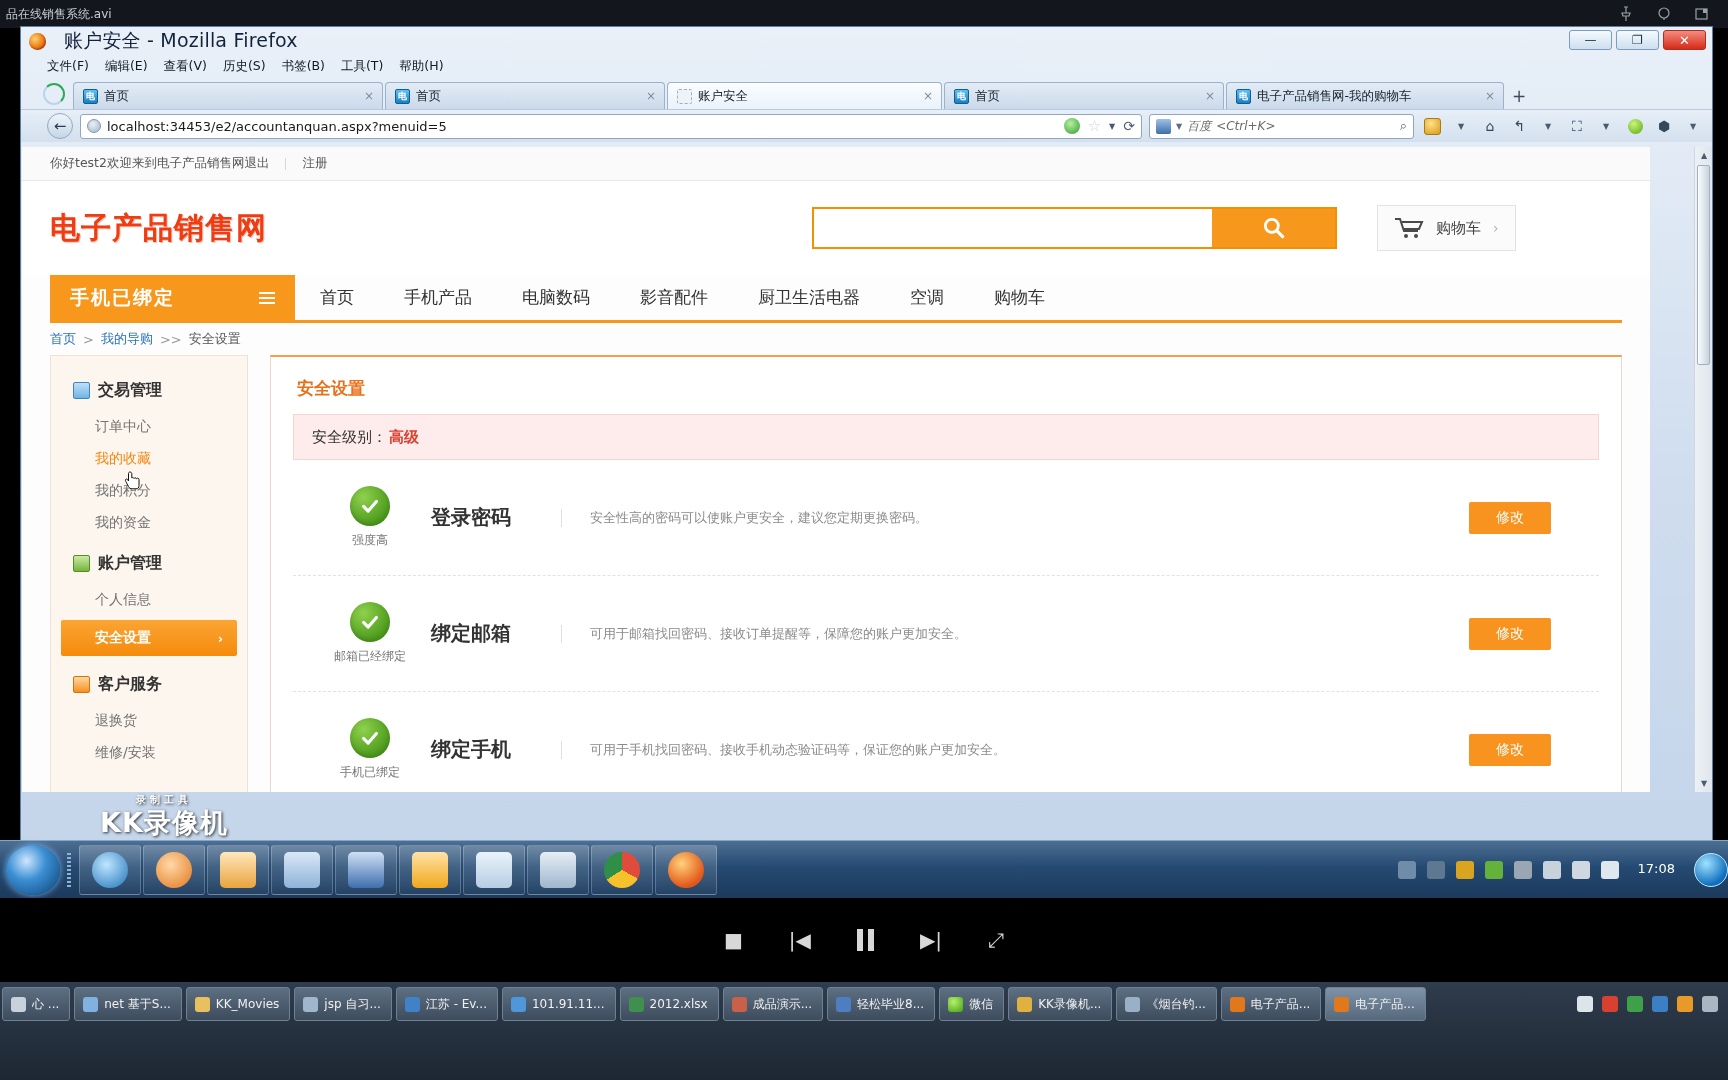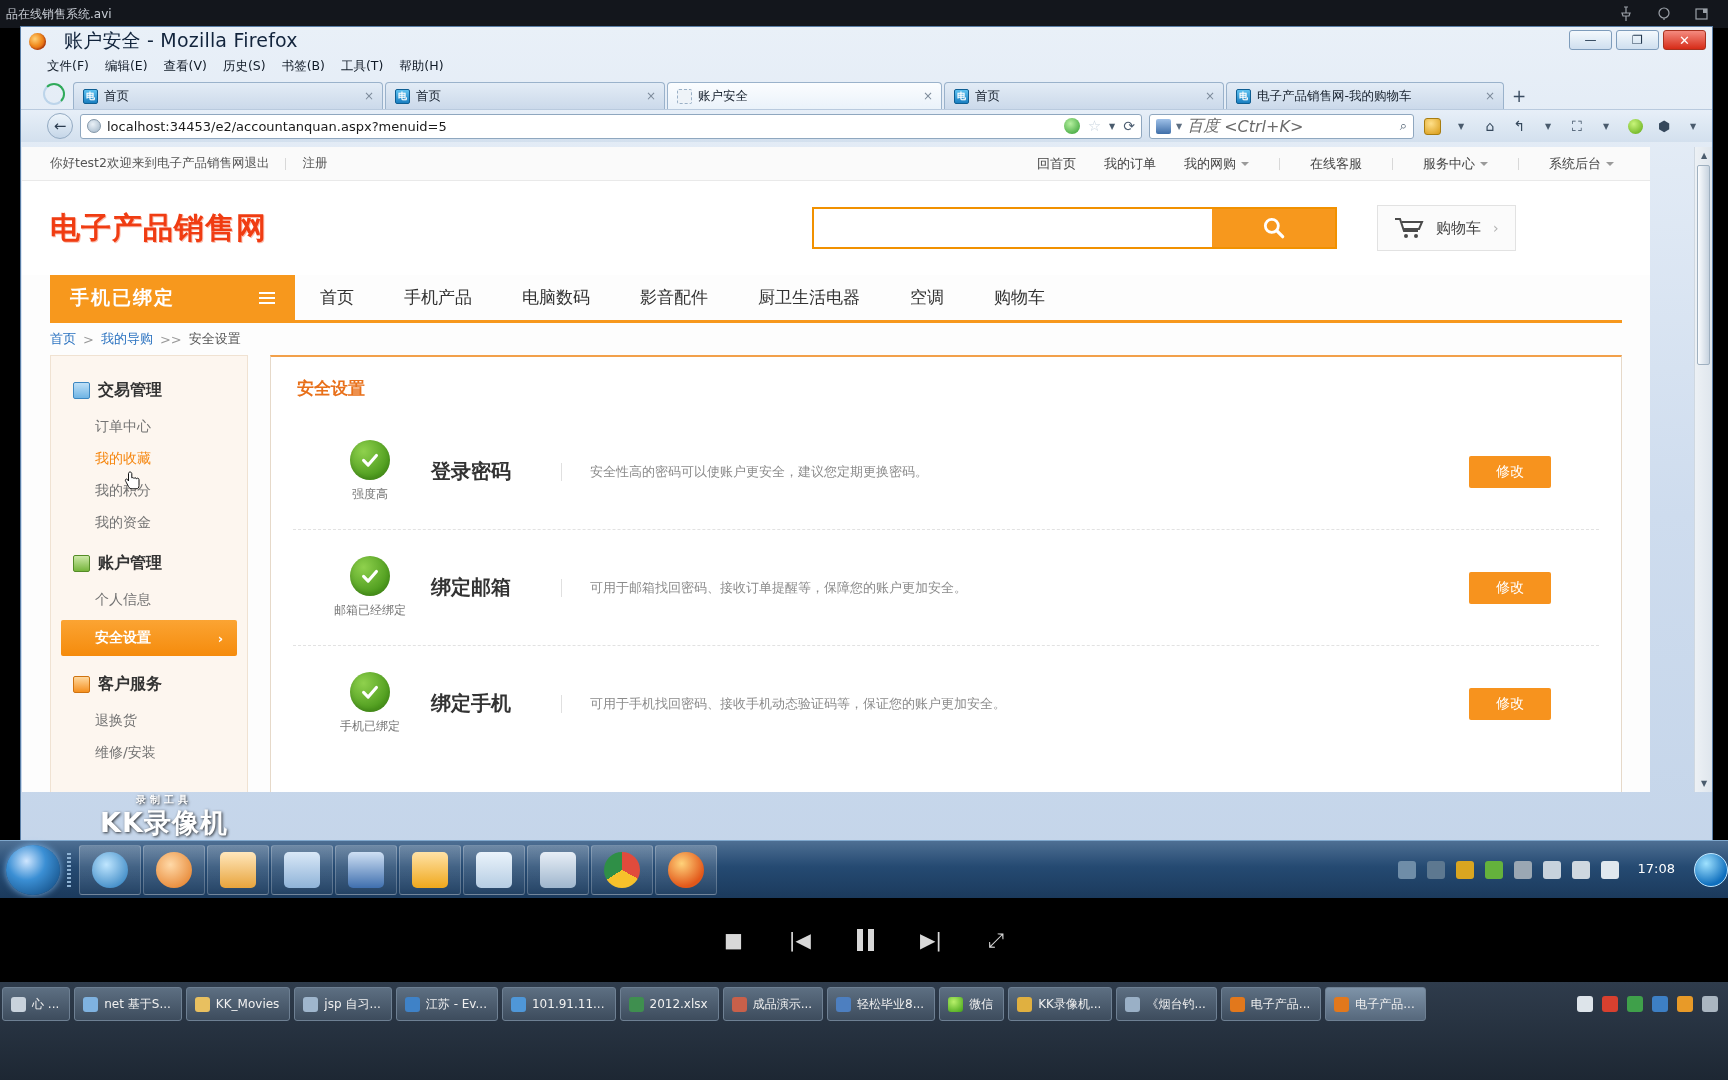--- a/index.html
+++ b/index.html
@@ -69,21 +69,21 @@
   .urlbox .uicons { margin-left:auto; display:flex; align-items:center; gap:8px; }
   .go-dot { width:16px;height:16px;border-radius:50%;
     background:radial-gradient(circle at 40% 35%,#b6f0a0,#2e9b2e); }
   .star { color:#c9d4df; font-size:15px; }
   .reload { color:#4c5d70; font-size:14px; }
   .searchbox { width:265px; height:25px; background:#fff; border:1px solid #8fa7bf; border-radius:3px;
     display:flex; align-items:center; padding:0 6px; gap:5px; }
   .sbrand { width:15px;height:15px;border-radius:2px;
     background:linear-gradient(#9fc1e8,#3f6ea8); }
   .sb-caret { font-size:8px; color:#5d6e80; }
-  .sb-text { font-size:16px; color:#6b6b6b; font-style:italic; }
+  .sb-text { font-size:12px; color:#6b6b6b; font-style:italic; }
   .sb-mag { margin-left:auto; color:#4a5b6d; font-size:13px; }
   .navicon { width:22px; height:22px; display:flex; align-items:center; justify-content:center;
     color:#35485c; font-size:14px; flex:0 0 auto; }
   .caret { font-size:8px; color:#4a5b6d; }
   .shield { width:17px;height:17px;border-radius:3px;
     background:radial-gradient(circle at 40% 30%,#ffe08a,#d89a16); border:1px solid #a87d10; }
   .greenbubble { width:15px;height:15px;border-radius:50%;
     background:radial-gradient(circle at 38% 32%,#c8f57a,#5ca611); }
 
   
@@ -346,46 +346,20 @@
     </div>
 
     <div class="page">
 
       <div class="topbar">
         <div class="left">
           <span>你好test2欢迎来到电子产品销售网退出</span>
           <span class="vline"></span>
           <span>注册</span>
         </div>
-        <div class="right">
-          <a>
-              <span>回首页</span>
-            </a>
-          <a>
-              <span>我的订单</span>
-            </a>
-          <a>
-              <span>我的网购</span>
-              <i class="tri"></i>
-            </a>
-          <span class="vline"></span>
-          <a>
-              <span>在线客服</span>
-            </a>
-          <span class="vline"></span>
-          <a>
-              <span>服务中心</span>
-              <i class="tri"></i>
-            </a>
-          <span class="vline"></span>
-          <a>
-              <span>系统后台</span>
-              <i class="tri"></i>
-            </a>
-        </div>
       </div>
 
       <div class="headrow">
         <div class="logo">电子产品销售网</div>
         <div class="searchwrap">
           <input class="searchinput" type="text" value="" style="">
           <div class="searchbtn">
             <svg viewBox="0 0 24 24">
               <circle cx="10" cy="10" r="6" fill="none" stroke="#fff" stroke-width="2.6"></circle>
               <path d="M14.5 14.5 L20 20" stroke="#fff" stroke-width="3" stroke-linecap="round"></path>
@@ -459,20 +433,24 @@
               <span class="sgicon orange"></span>
               <span>客户服务</span>
             </div>
             <div class="sitem">退换货</div>
             <div class="sitem">维修/安装</div>
           </div>
         </div>
 
         <div class="main">
           <div class="mtitle">安全设置</div>
+          <div class="levelbar">
+            <b>安全级别：</b>
+            <span class="lv">高级</span>
+          </div>
 
           <div class="secrow">
             <div class="badge">
               <div class="circle">
                 <svg viewBox="0 0 24 24">
                     <path d="M5 12.5 L10 17.5 L19 7" fill="none" stroke="#fff" stroke-width="3.4" stroke-linecap="round" stroke-linejoin="round"></path>
                   </svg>
               </div>
               <div class="blbl">强度高</div>
             </div>

